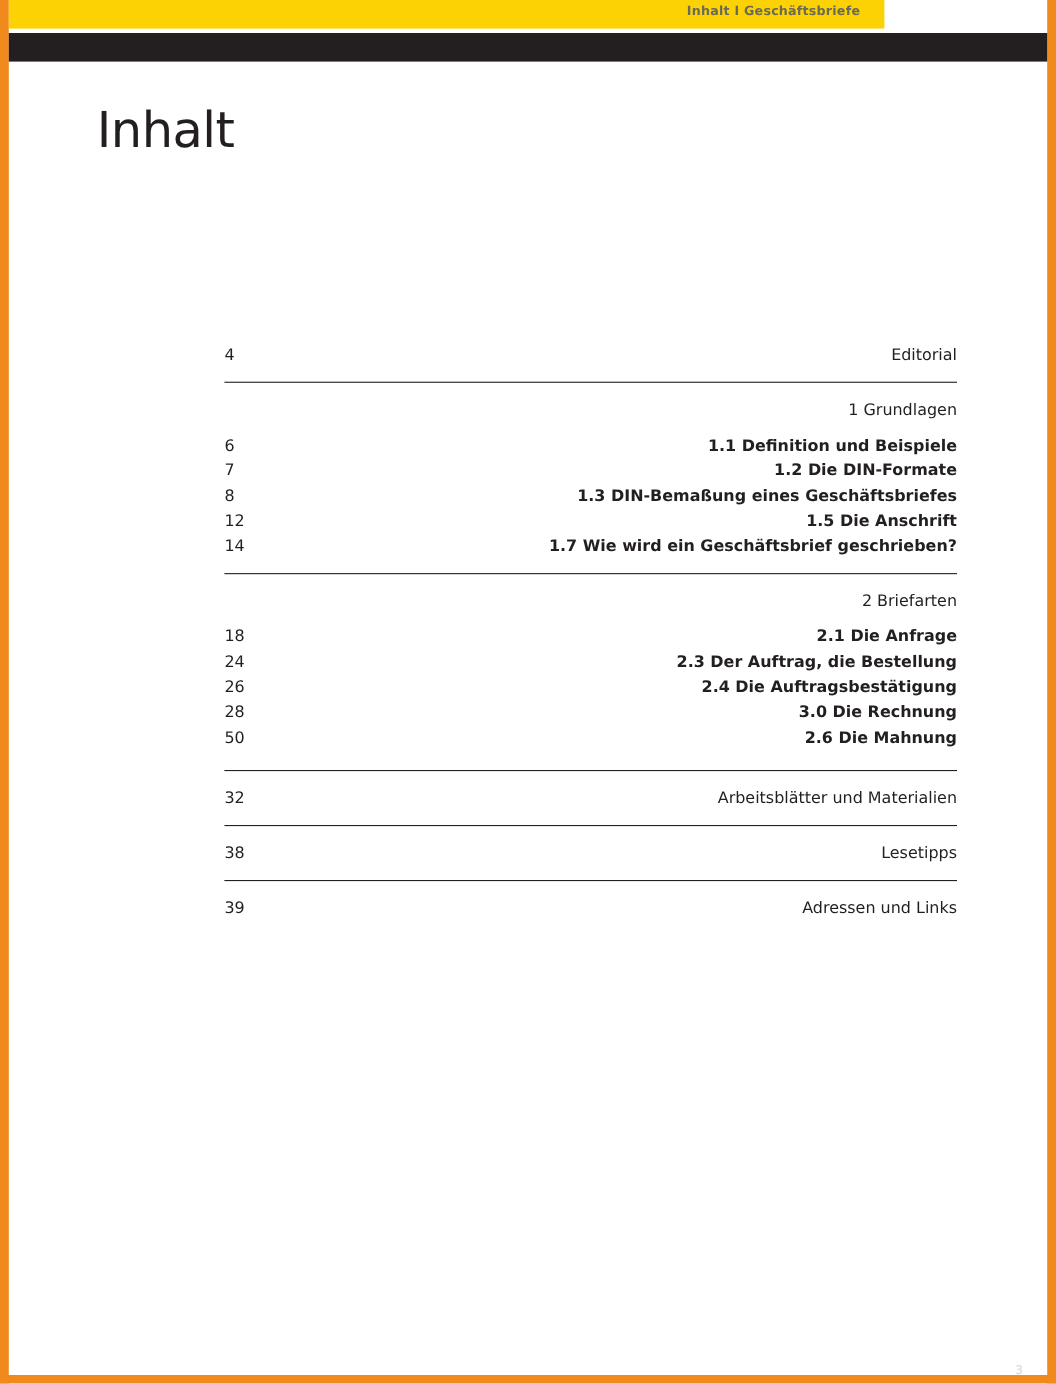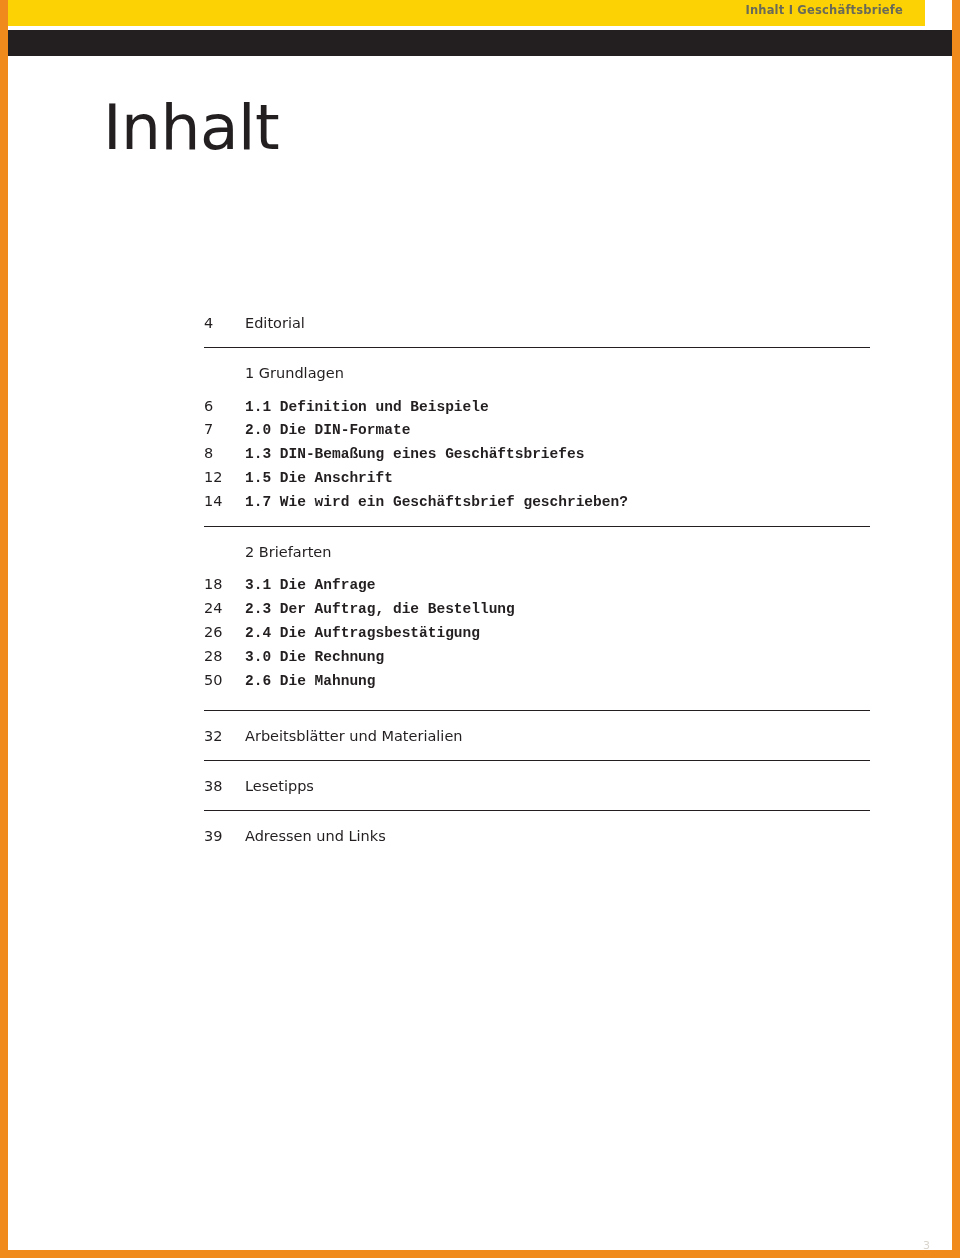--- a/index.html
+++ b/index.html
@@ -27,21 +27,21 @@
   }
   .frame-left  { left: 0;  top: 0; width: 8px;  height: 1258px; }
   .frame-right { right: 0; top: 0; width: 8px;  height: 1258px; }
   .frame-bottom{ left: 0;  bottom: 0; width: 960px; height: 8px; }
 
   
   .header-band {
     position: absolute;
     left: 8px;
     top: 0;
-    width: 917px;
+    width: 796px;
     height: 26px;
     background: #fcd205;
   }
   .header-text {
     position: absolute;
     right: 22px;
     top: 3px;
     font-size: 11.5px;
     font-weight: bold;
     color: #6a6a58;
@@ -56,26 +56,25 @@
     width: 944px;
     height: 26px;
     background: #231f20;
   }
 
   
   .title {
     position: absolute;
     left: 88px;
     top: 96px;
-    font-size: 63px;
+    font-size: 45px;
     font-weight: normal;
     color: #231f20;
     letter-spacing: -0.5px;
     line-height: 1;
-    margin-left: 15px;
   }
 
   
   .toc {
     position: absolute;
     left: 204px;
     top: 312px;
     width: 666px;
   }
   .toc-row {
@@ -86,22 +85,23 @@
     line-height: 22.8px;
     white-space: nowrap;
   }
   .toc-row .num {
     width: 41px;
     flex: 0 0 41px;
     text-align: left;
   }
   .toc-row .label {
     flex: 1 1 auto;
-  }
-  .toc-row.bold .label { font-weight: bold; font-family: Liberation Mono, monospace; }
+    text-align: right;
+  }
+  .toc-row.bold .label { font-weight: bold; }
   .toc-row.section .label { font-weight: normal; }
   .toc-row.top-entry { font-weight: normal; }
 
   .rule {
     border: 0;
     border-top: 1.3px solid #231f20;
     margin: 0;
     width: 666px;
   }
   .sp-10 { height: 10px; }
@@ -157,21 +157,21 @@
       <span class="label">1 Grundlagen</span>
     </div>
     <div class="sp-10"></div>
 
     <div class="toc-row bold">
       <span class="num">6</span>
       <span class="label">1.1 Definition und Beispiele</span>
     </div>
     <div class="toc-row bold">
       <span class="num">7</span>
-      <span class="label">2.0 Die DIN-Formate</span>
+      <span class="label">1.2 Die DIN-Formate</span>
     </div>
     <div class="toc-row bold">
       <span class="num">8</span>
       <span class="label">1.3 DIN-Bemaßung eines Geschäftsbriefes</span>
     </div>
     <div class="toc-row bold">
       <span class="num">12</span>
       <span class="label">1.5 Die Anschrift</span>
     </div>
     <div class="toc-row bold">
@@ -184,21 +184,21 @@
     <div class="sp-14"></div>
 
     <div class="toc-row section">
       <span class="num"></span>
       <span class="label">2 Briefarten</span>
     </div>
     <div class="sp-10"></div>
 
     <div class="toc-row bold">
       <span class="num">18</span>
-      <span class="label">3.1 Die Anfrage</span>
+      <span class="label">2.1 Die Anfrage</span>
     </div>
     <div class="toc-row bold">
       <span class="num">24</span>
       <span class="label">2.3 Der Auftrag, die Bestellung</span>
     </div>
     <div class="toc-row bold">
       <span class="num">26</span>
       <span class="label">2.4 Die Auftragsbestätigung</span>
     </div>
     <div class="toc-row bold">

